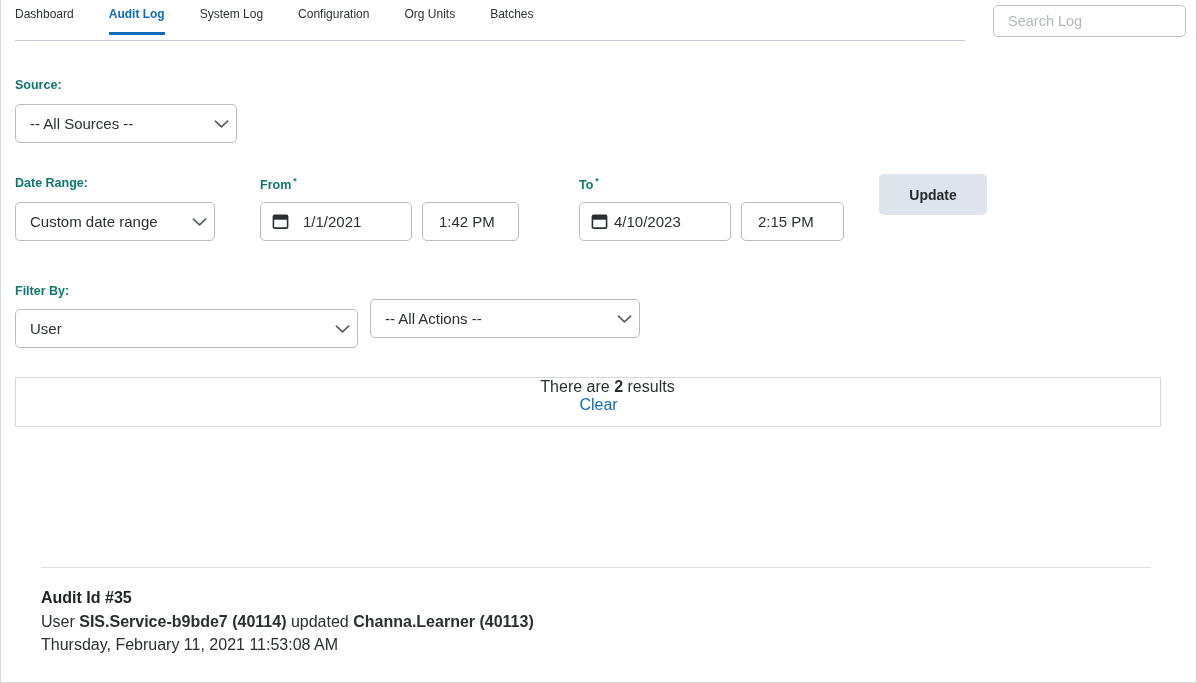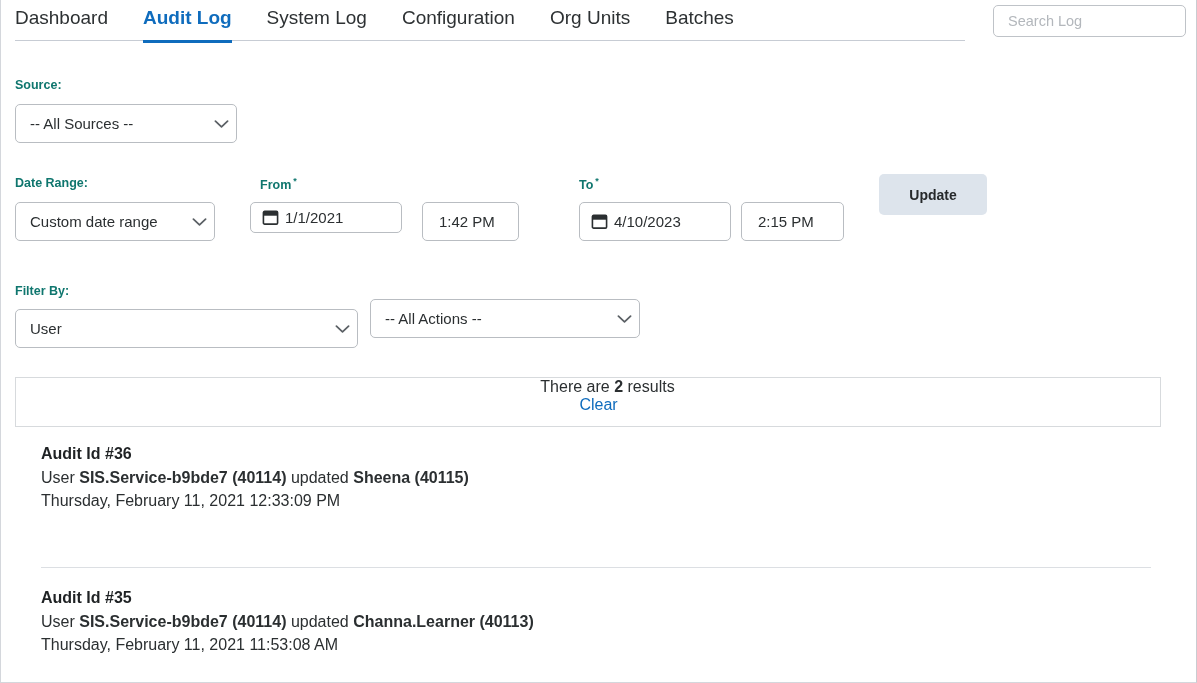--- a/index.html
+++ b/index.html
@@ -21,21 +21,21 @@
 
   
   .tabbar {
     position: absolute;
     left: 14px; top: 0; width: 950px; height: 41px;
     display: flex; align-items: flex-start;
     border-bottom: 1px solid #c7ccd4;
   }
   .tab {
     position: relative;
-    font-size: 19px;
+    font-size: 12px;
     color: #2d3133;
     padding: 7px 0 13px 0;
     margin-right: 35px;
     white-space: nowrap;
     cursor: pointer;
   }
   .tab.active { color: #0f6cbd; font-weight: bold; }
   .tab.active::after {
     content: "";
     position: absolute;
@@ -204,21 +204,21 @@
     <span class="chev">
       <svg width="15" height="10" viewBox="0 0 16 10">
         <polyline points="1.5,2 8,8 14.5,2" fill="none" stroke="#5b6065" stroke-width="1.9" stroke-linecap="round" stroke-linejoin="round"></polyline>
       </svg>
     </span>
   </div>
 
   <div class="flabel" style="left:259px; top:176px;">
     <span>From</span><span class="req">*</span>
   </div>
-  <div class="dfield" style="left:249px; top:202px; width:152px; height:31px;">
+  <div class="dfield" style="left:259px; top:202px; width:152px; height:39px;gap:8px;">
     <span class="cal-icon">
       <svg width="17" height="17" viewBox="0 0 18 18">
         <rect x="1.5" y="2.5" width="15" height="13.5" rx="1.3" fill="#fff" stroke="#2b2f31" stroke-width="1.7"></rect>
         <rect x="1.5" y="2.5" width="15" height="4.6" fill="#2b2f31"></rect>
       </svg>
     </span>
     <span class="dv">1/1/2021</span>
   </div>
   <div class="dfield tfield" style="left:421px; top:202px; width:97px; height:39px;">
     <span class="dv">1:42 PM</span>
@@ -262,30 +262,20 @@
 
   <div class="results-head">
     <span class="results-text">
       <span>There are</span>
       <b>2</b>
       <span>results</span>
     </span>
     <a class="clear-link" href="#">Clear</a>
   </div>
 
-  <div class="record" style="top:445px;">
-    <div class="rec-title">Audit Id #36</div>
-    <div class="rec-line">
-      <span>User</span>
-      <b>SIS.Service-b9bde7 (40114)</b>
-      <span>updated</span>
-      <b>Sheena (40115)</b>
-    </div>
-    <div class="rec-date">Thursday, February 11, 2021 12:33:09 PM</div>
-  </div>
 
   <div class="rec-divider" style="top:567px;"></div>
 
   <div class="record" style="top:589px;">
     <div class="rec-title">Audit Id #35</div>
     <div class="rec-line">
       <span>User</span>
       <b>SIS.Service-b9bde7 (40114)</b>
       <span>updated</span>
       <b>Channa.Learner (40113)</b>

